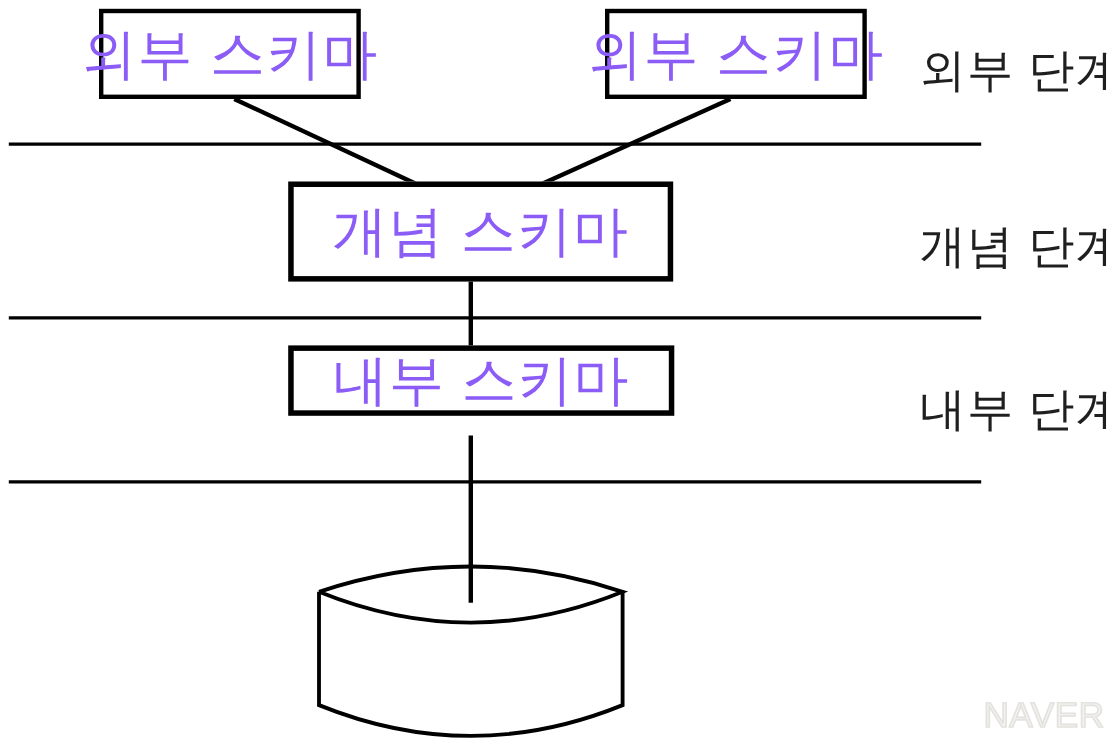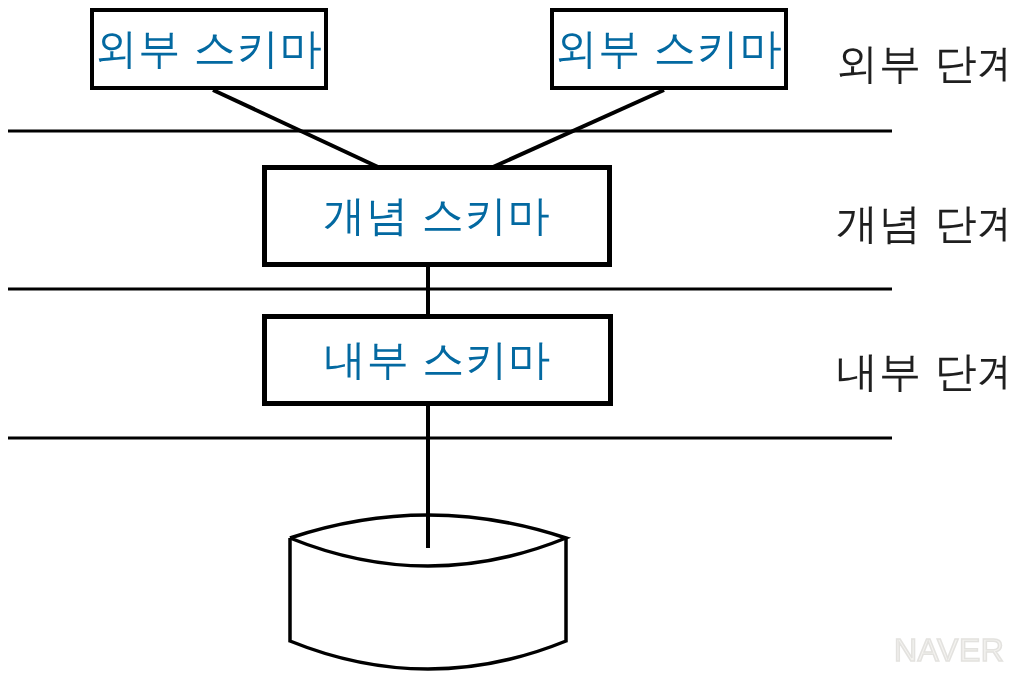--- a/index.html
+++ b/index.html
@@ -23,30 +23,30 @@
     height: 674px;
   }
   .box {
     position: absolute;
     box-sizing: border-box;
     border: 4px solid #000000;
     background: #ffffff;
     display: flex;
     align-items: center;
     justify-content: center;
-    font-size: 42px;
+    font-size: 50px;
     font-weight: 300;
-    color: #0369a1;
+    color: #8b5cf6;
     white-space: nowrap;
     letter-spacing: 1px;
   }
   .box-ext-1 { left: 90px;  top: 8px;   width: 238px; height: 82px; }
   .box-ext-2 { left: 550px; top: 8px;   width: 238px; height: 82px; }
-  .box-concept  { left: 262px; top: 165px; width: 350px; height: 102px; border-width: 5px; }
-  .box-internal { left: 262px; top: 314px; width: 351px; height: 92px; border-width: 5px; }
+  .box-concept  { left: 262px; top: 165px; width: 350px; height: 91px; border-width: 5px; }
+  .box-internal { left: 262px; top: 314px; width: 351px; height: 64px; border-width: 5px; }
   .level-label {
     position: absolute;
     font-size: 42px;
     font-weight: 300;
     color: #1f1f1f;
     white-space: nowrap;
     letter-spacing: 1px;
   }
   .label-ext      { left: 836px; top: 36px;  }
   .label-concept  { left: 836px; top: 196px; }

